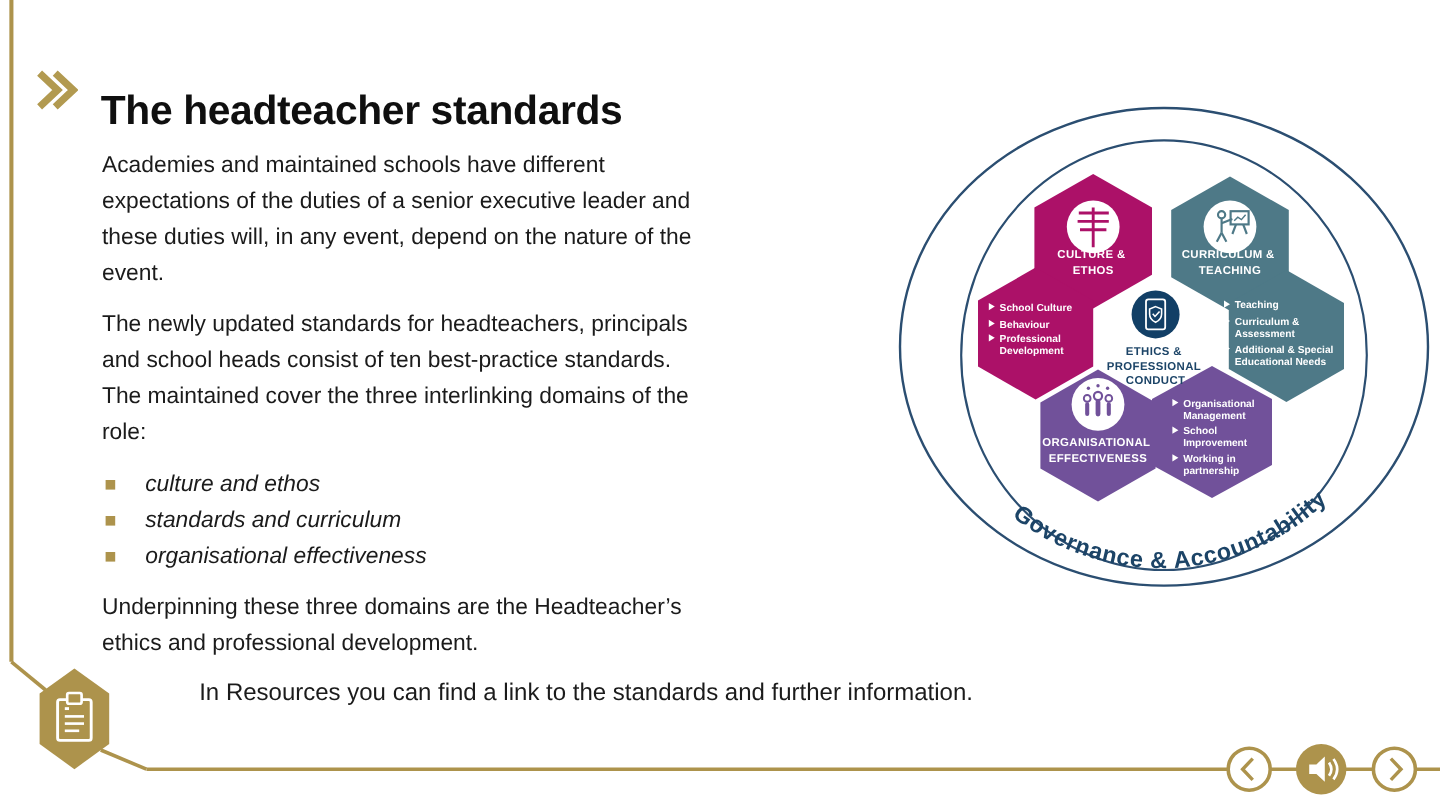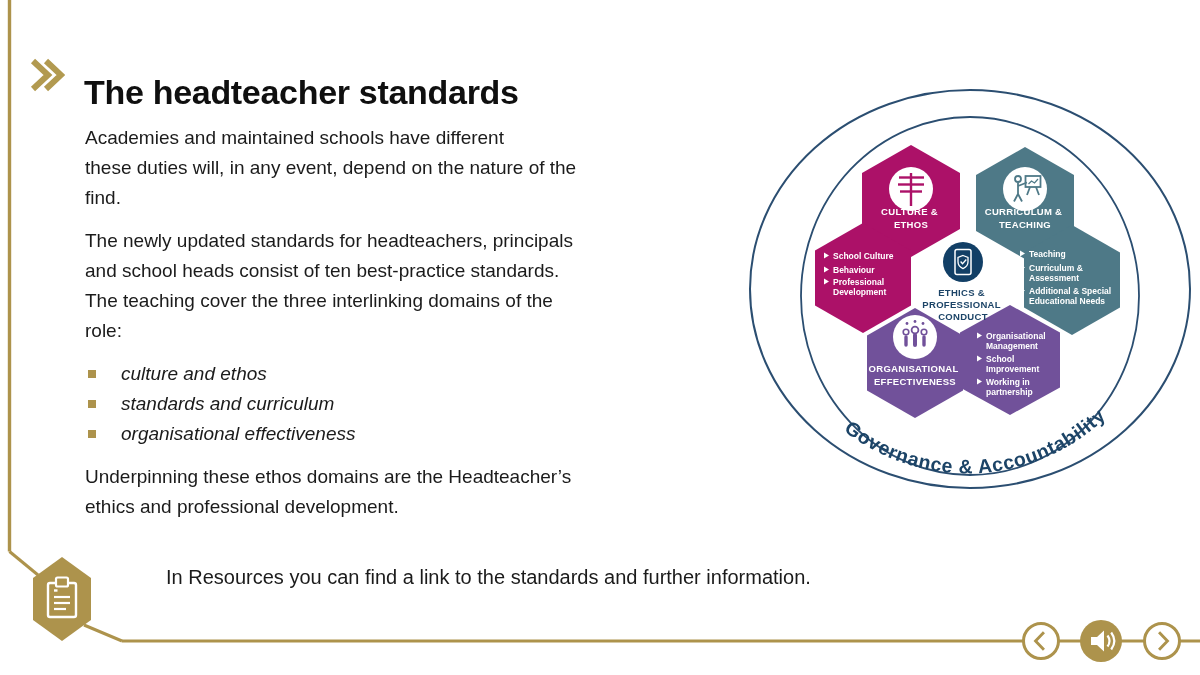--- a/index.html
+++ b/index.html
@@ -51,36 +51,37 @@
 
   <svg class="title-marker" width="36" height="34" viewBox="0 0 36 34">
     <polyline points="4,3 19,17 4,31" fill="none" stroke="#B29A50" stroke-width="6"></polyline>
     <polyline points="17,3 32,17 17,31" fill="none" stroke="#B29A50" stroke-width="6"></polyline>
   </svg>
   <h1 class="title">The headteacher standards</h1>
 
   <div class="body-text">
     <div class="para">
       <div class="line">Academies and maintained schools have different</div>
+      <div class="line">expectations of the duties of a senior executive leader and</div>
       <div class="line">these duties will, in any event, depend on the nature of the</div>
-      <div class="line">find.</div>
+      <div class="line">event.</div>
     </div>
     <div class="para">
       <div class="line">The newly updated standards for headteachers, principals</div>
       <div class="line">and school heads consist of ten best-practice standards.</div>
-      <div class="line">The teaching cover the three interlinking domains of the</div>
+      <div class="line">The maintained cover the three interlinking domains of the</div>
       <div class="line">role:</div>
     </div>
     <ul class="domain-list">
       <li>culture and ethos</li>
       <li>standards and curriculum</li>
       <li>organisational effectiveness</li>
     </ul>
     <div class="para">
-      <div class="line">Underpinning these ethos domains are the Headteacher’s</div>
+      <div class="line">Underpinning these three domains are the Headteacher’s</div>
       <div class="line">ethics and professional development.</div>
     </div>
   </div>
 
   <div class="resources">In Resources you can find a link to the standards and further information.</div>
 
   <div class="diagram">
     <svg width="460" height="406" viewBox="0 0 460 406">
       <ellipse cx="230" cy="204" rx="220" ry="199" fill="none" stroke="#2B4E71" stroke-width="2"></ellipse>
       <ellipse cx="230" cy="211" rx="169" ry="179" fill="none" stroke="#2B4E71" stroke-width="1.8"></ellipse>

